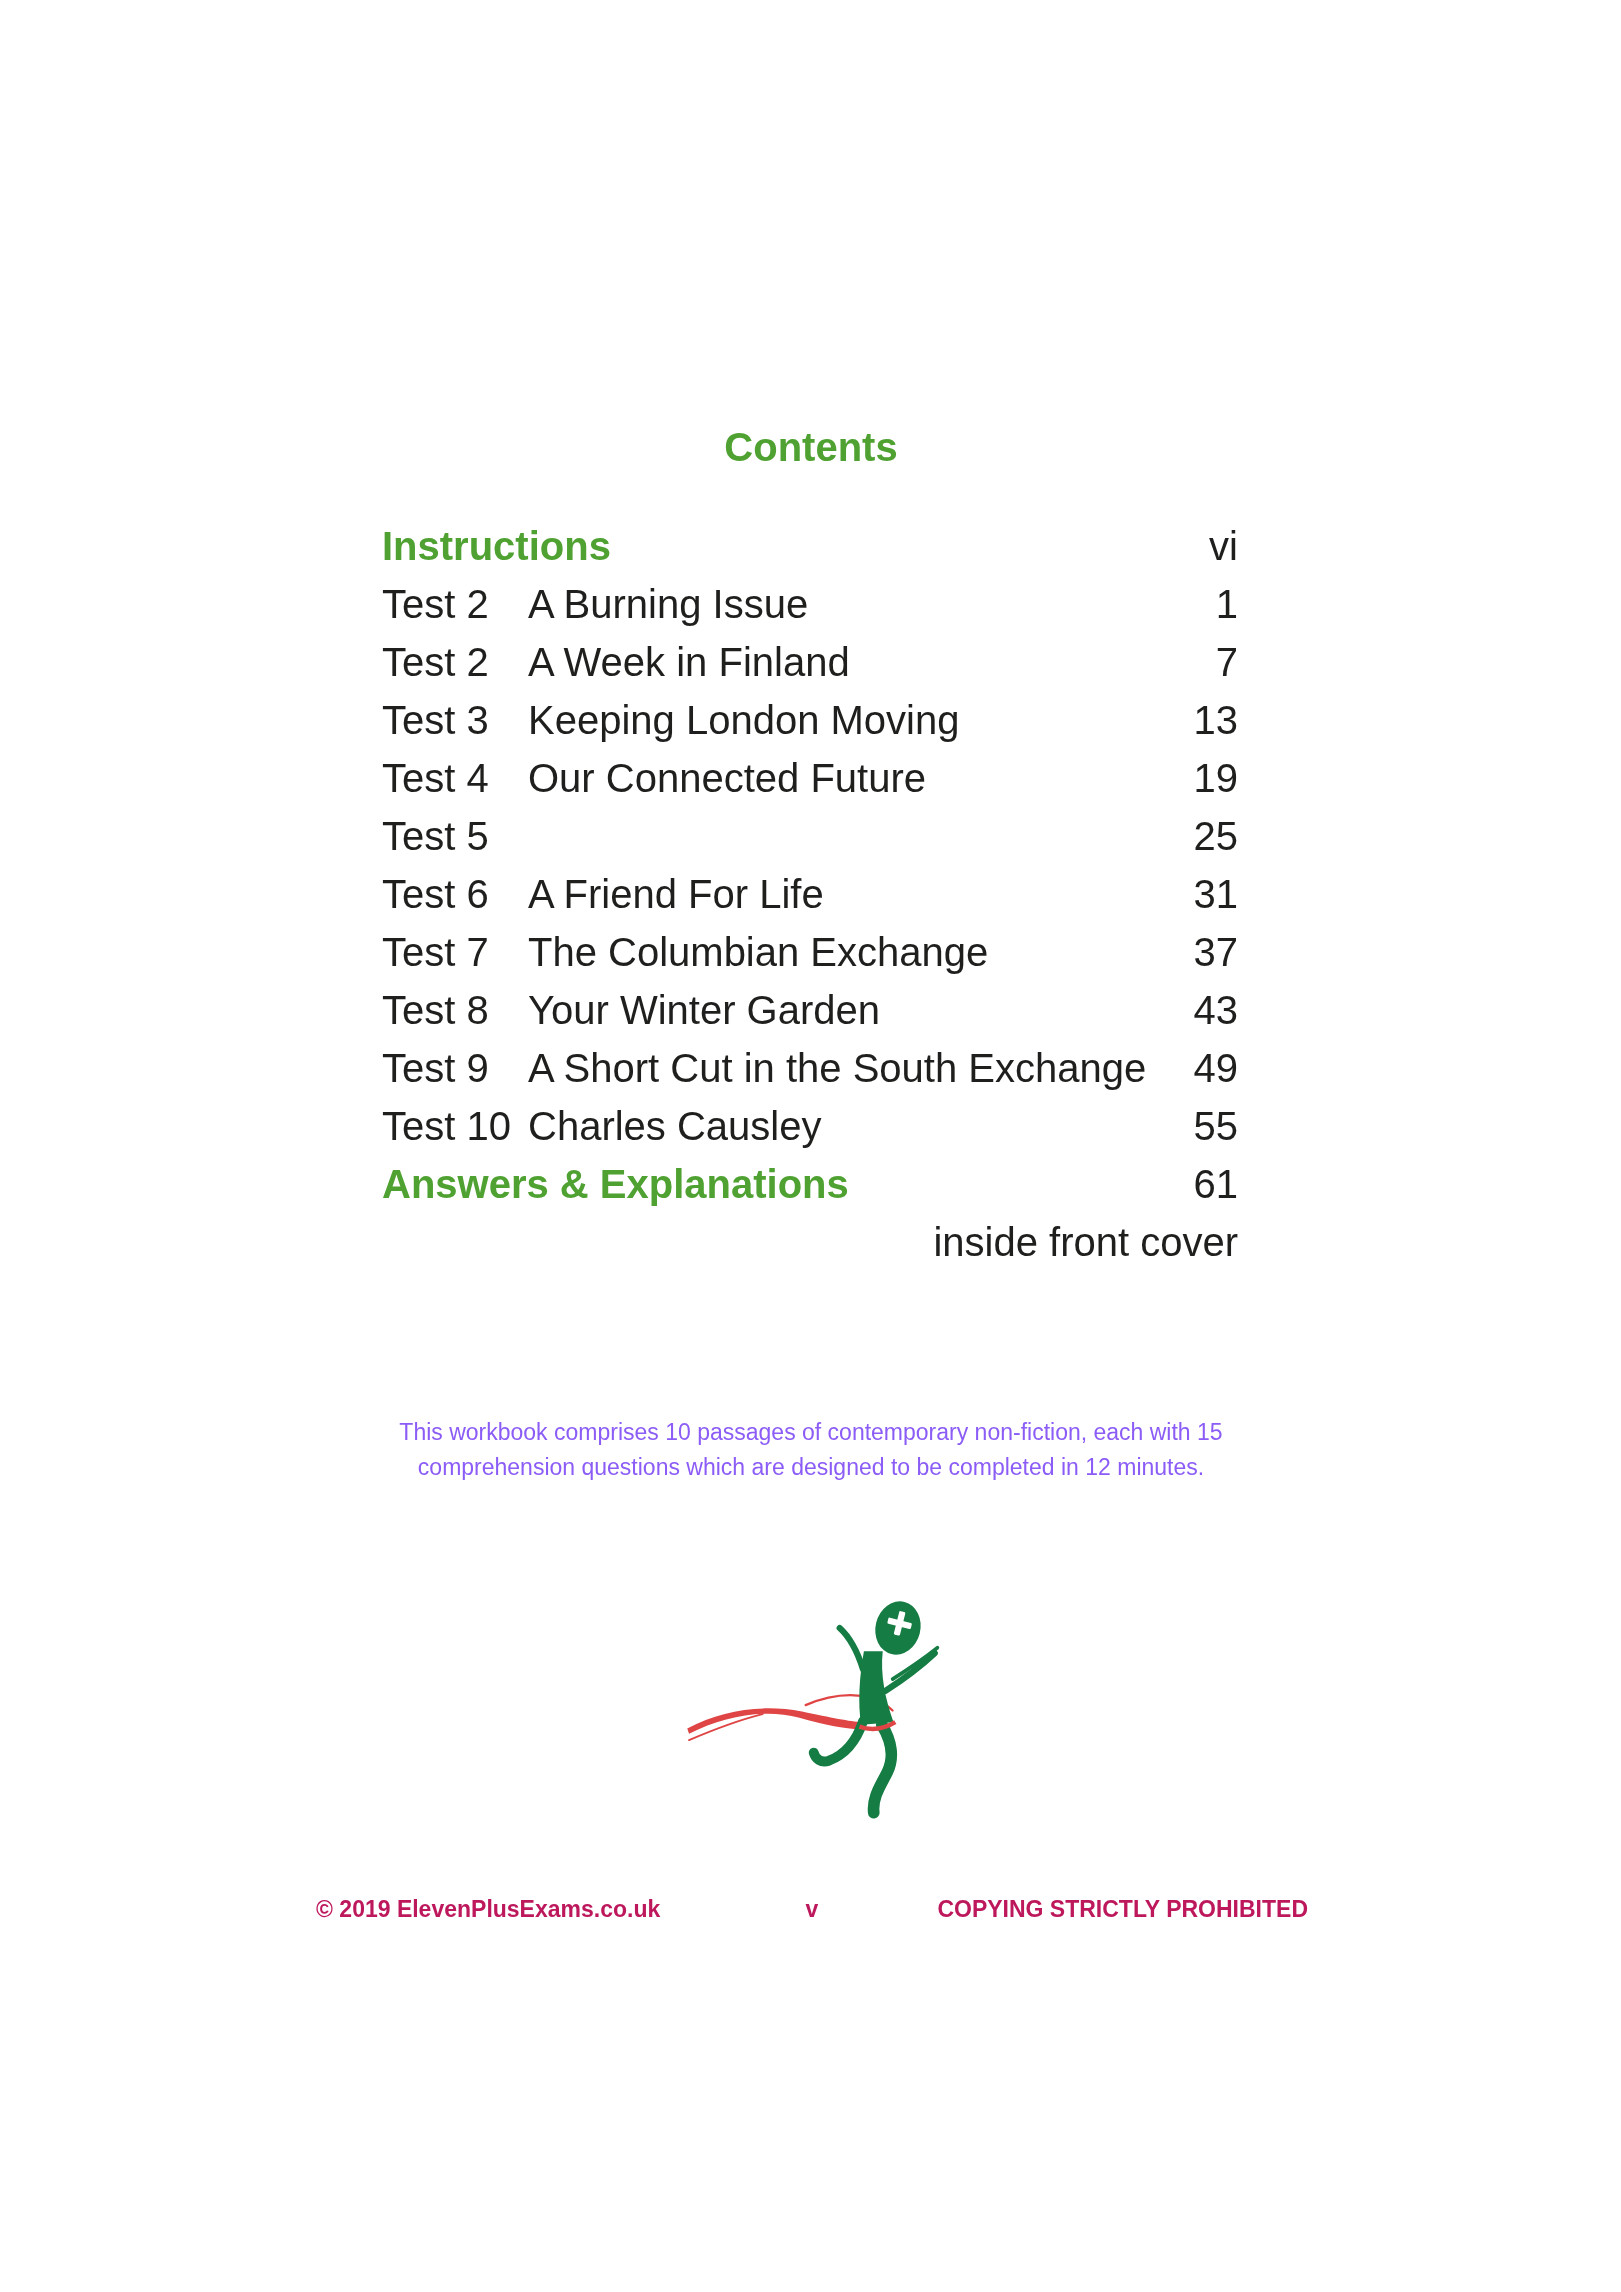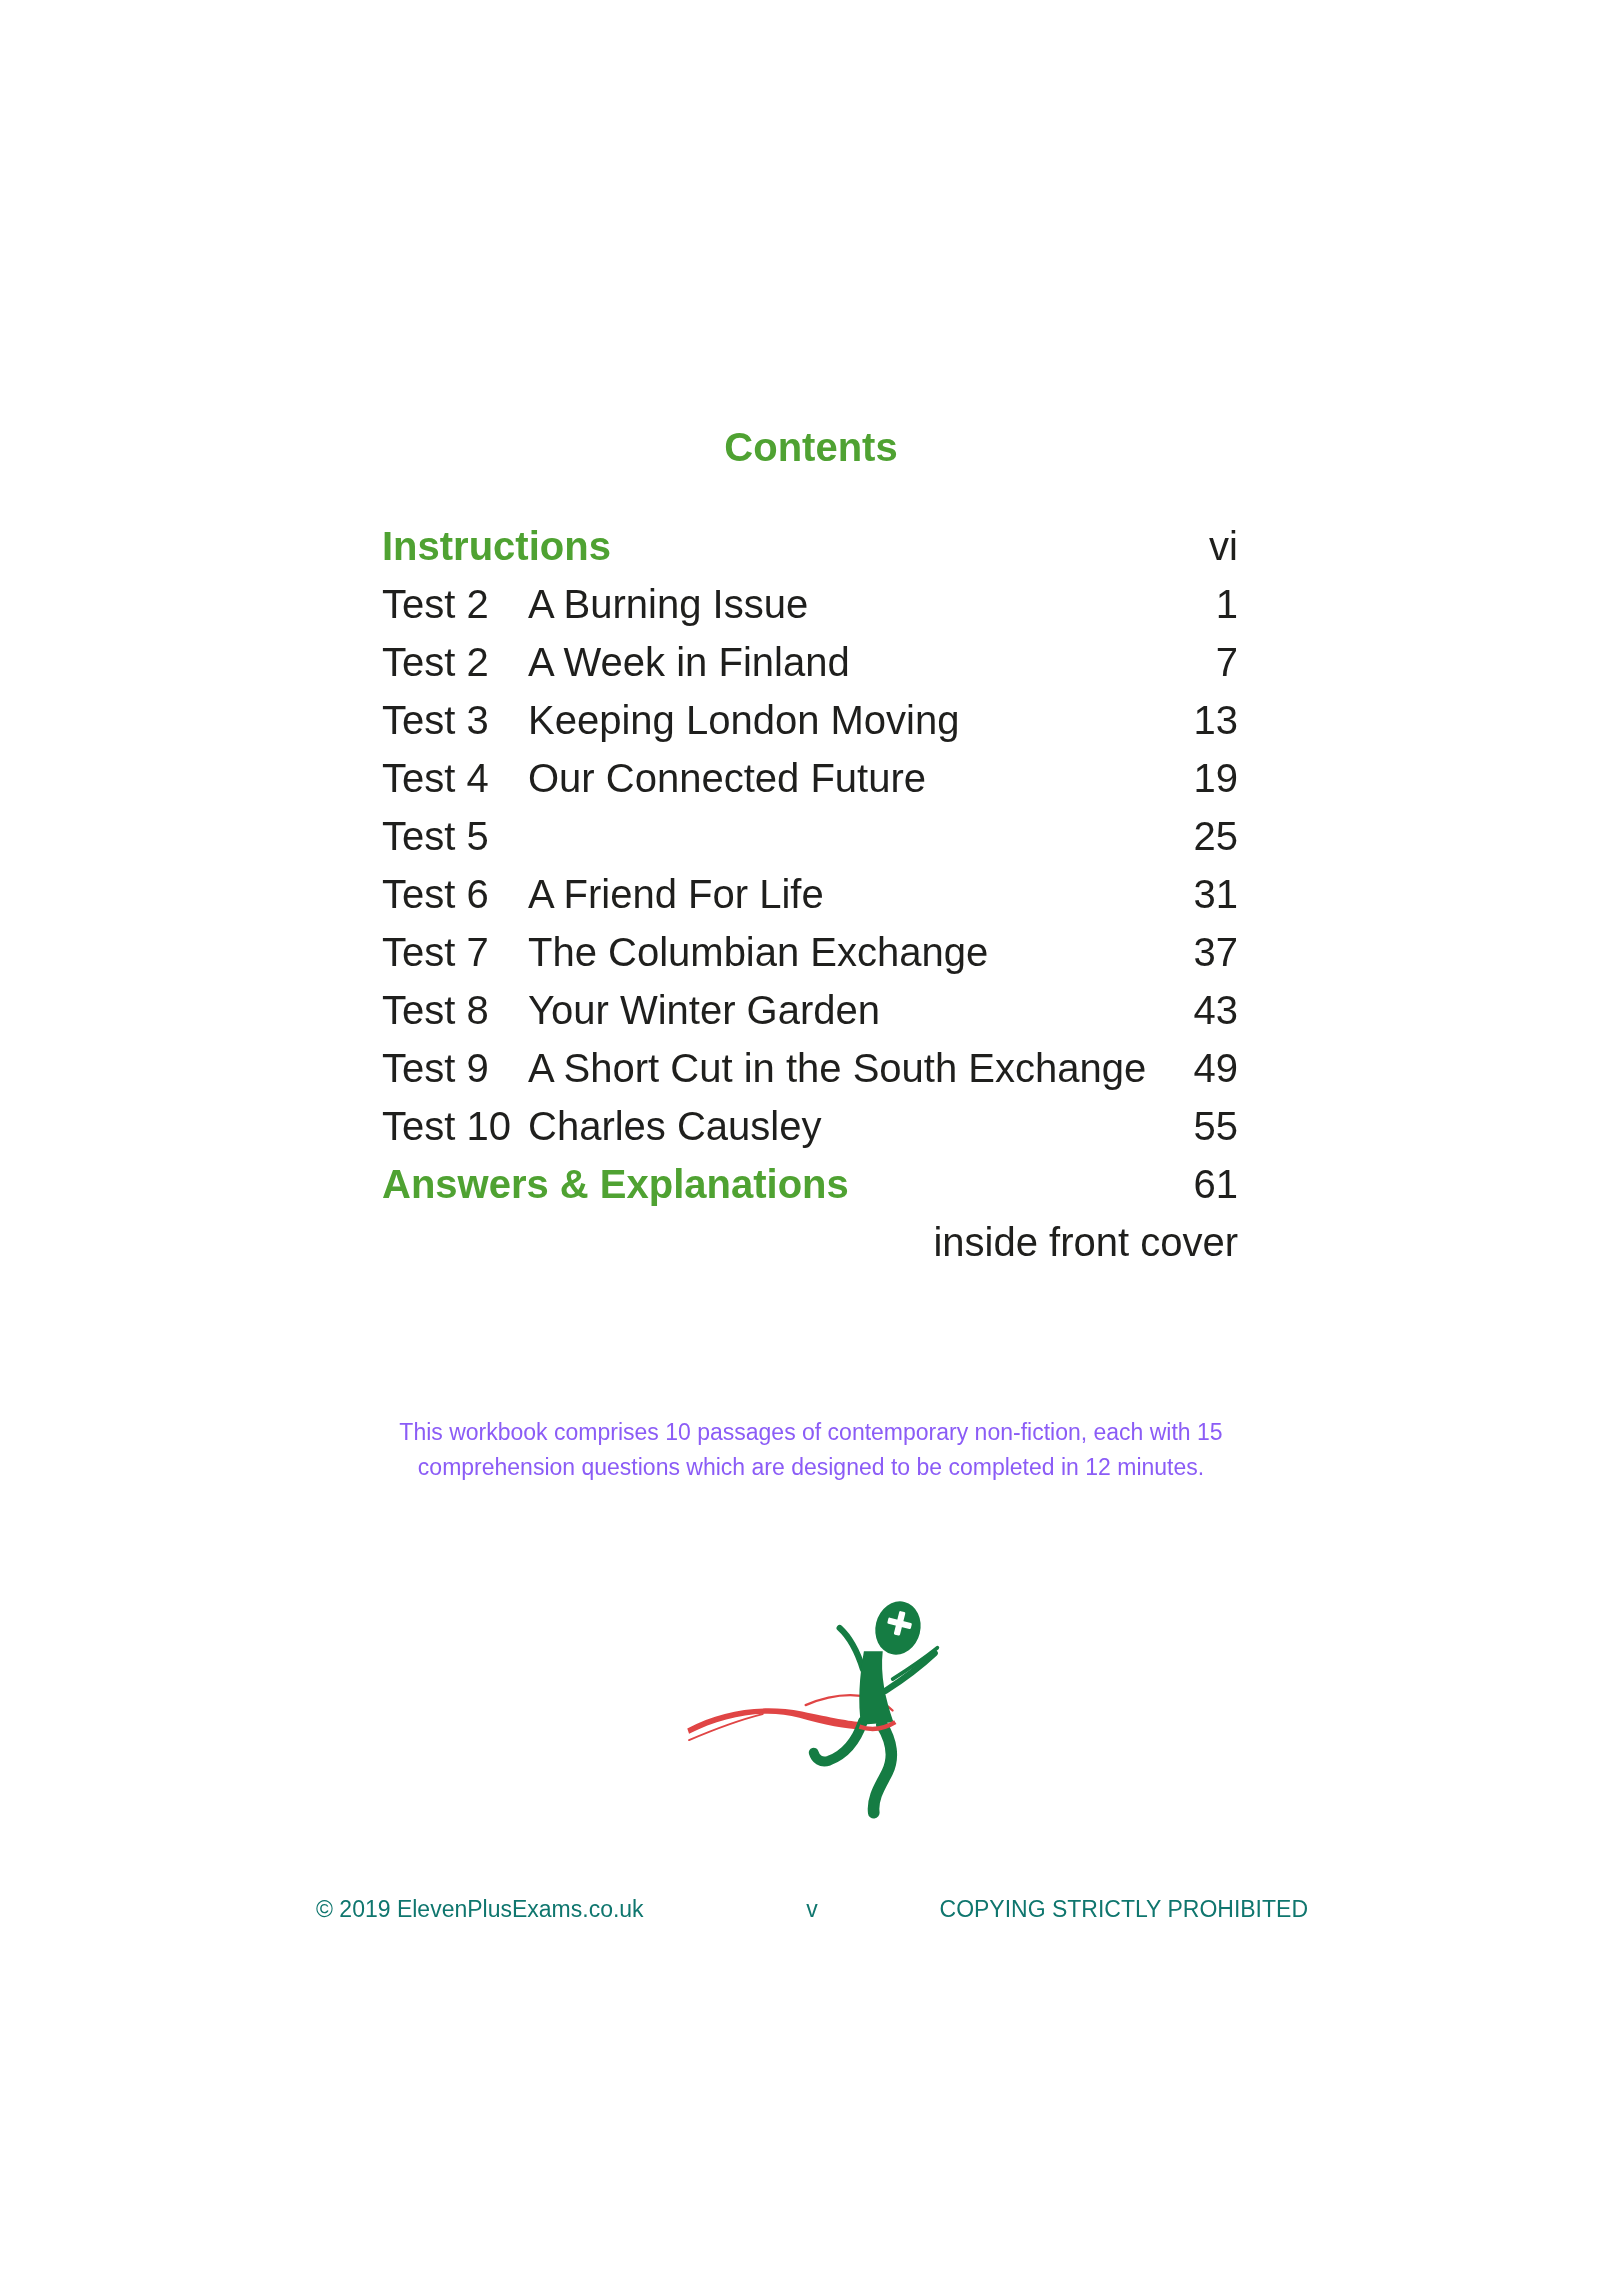--- a/index.html
+++ b/index.html
@@ -65,22 +65,22 @@
   }
   .footer {
     position: absolute;
     top: 1896px;
     left: 316px;
     right: 314px;
     display: flex;
     justify-content: space-between;
     align-items: baseline;
     font-size: 23px;
-    font-weight: 400;
-    color: #0f766e;
+    font-weight: 700;
+    color: #be185d;
   }
   .footer .page-num {
     position: absolute;
     left: 50%;
     transform: translateX(-50%);
   }
 </style>
 </head>
 <body>
 

